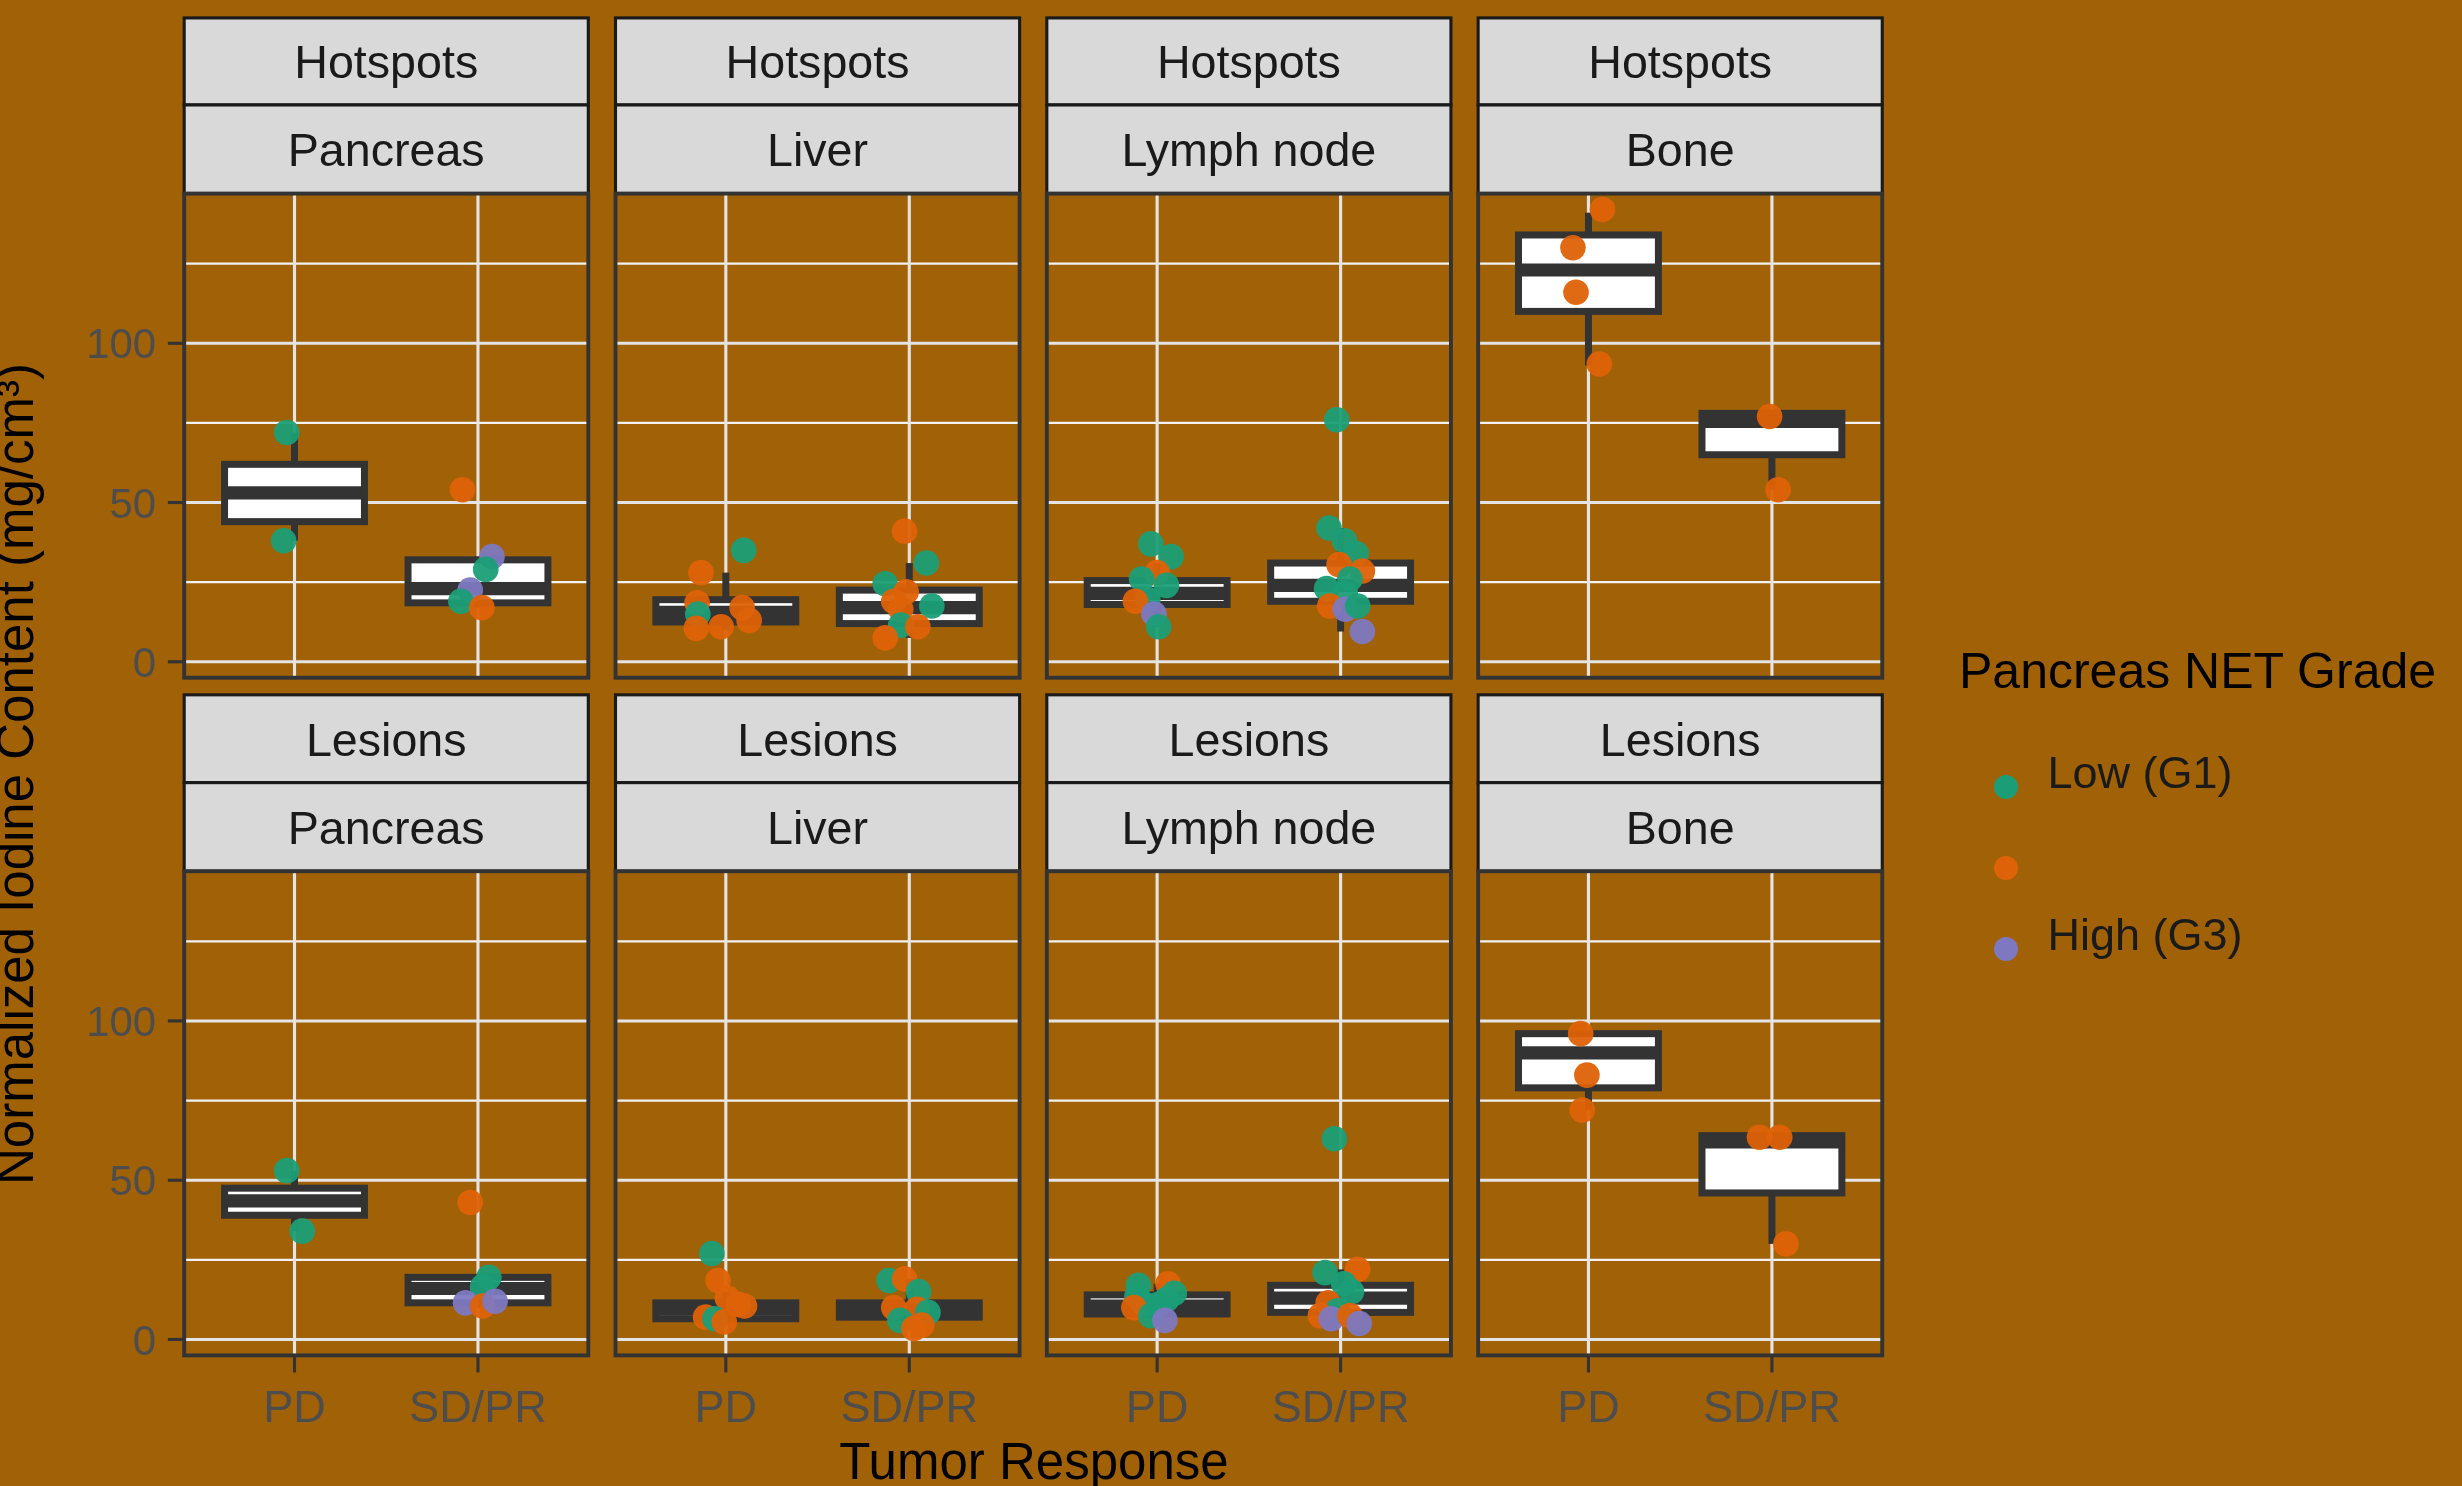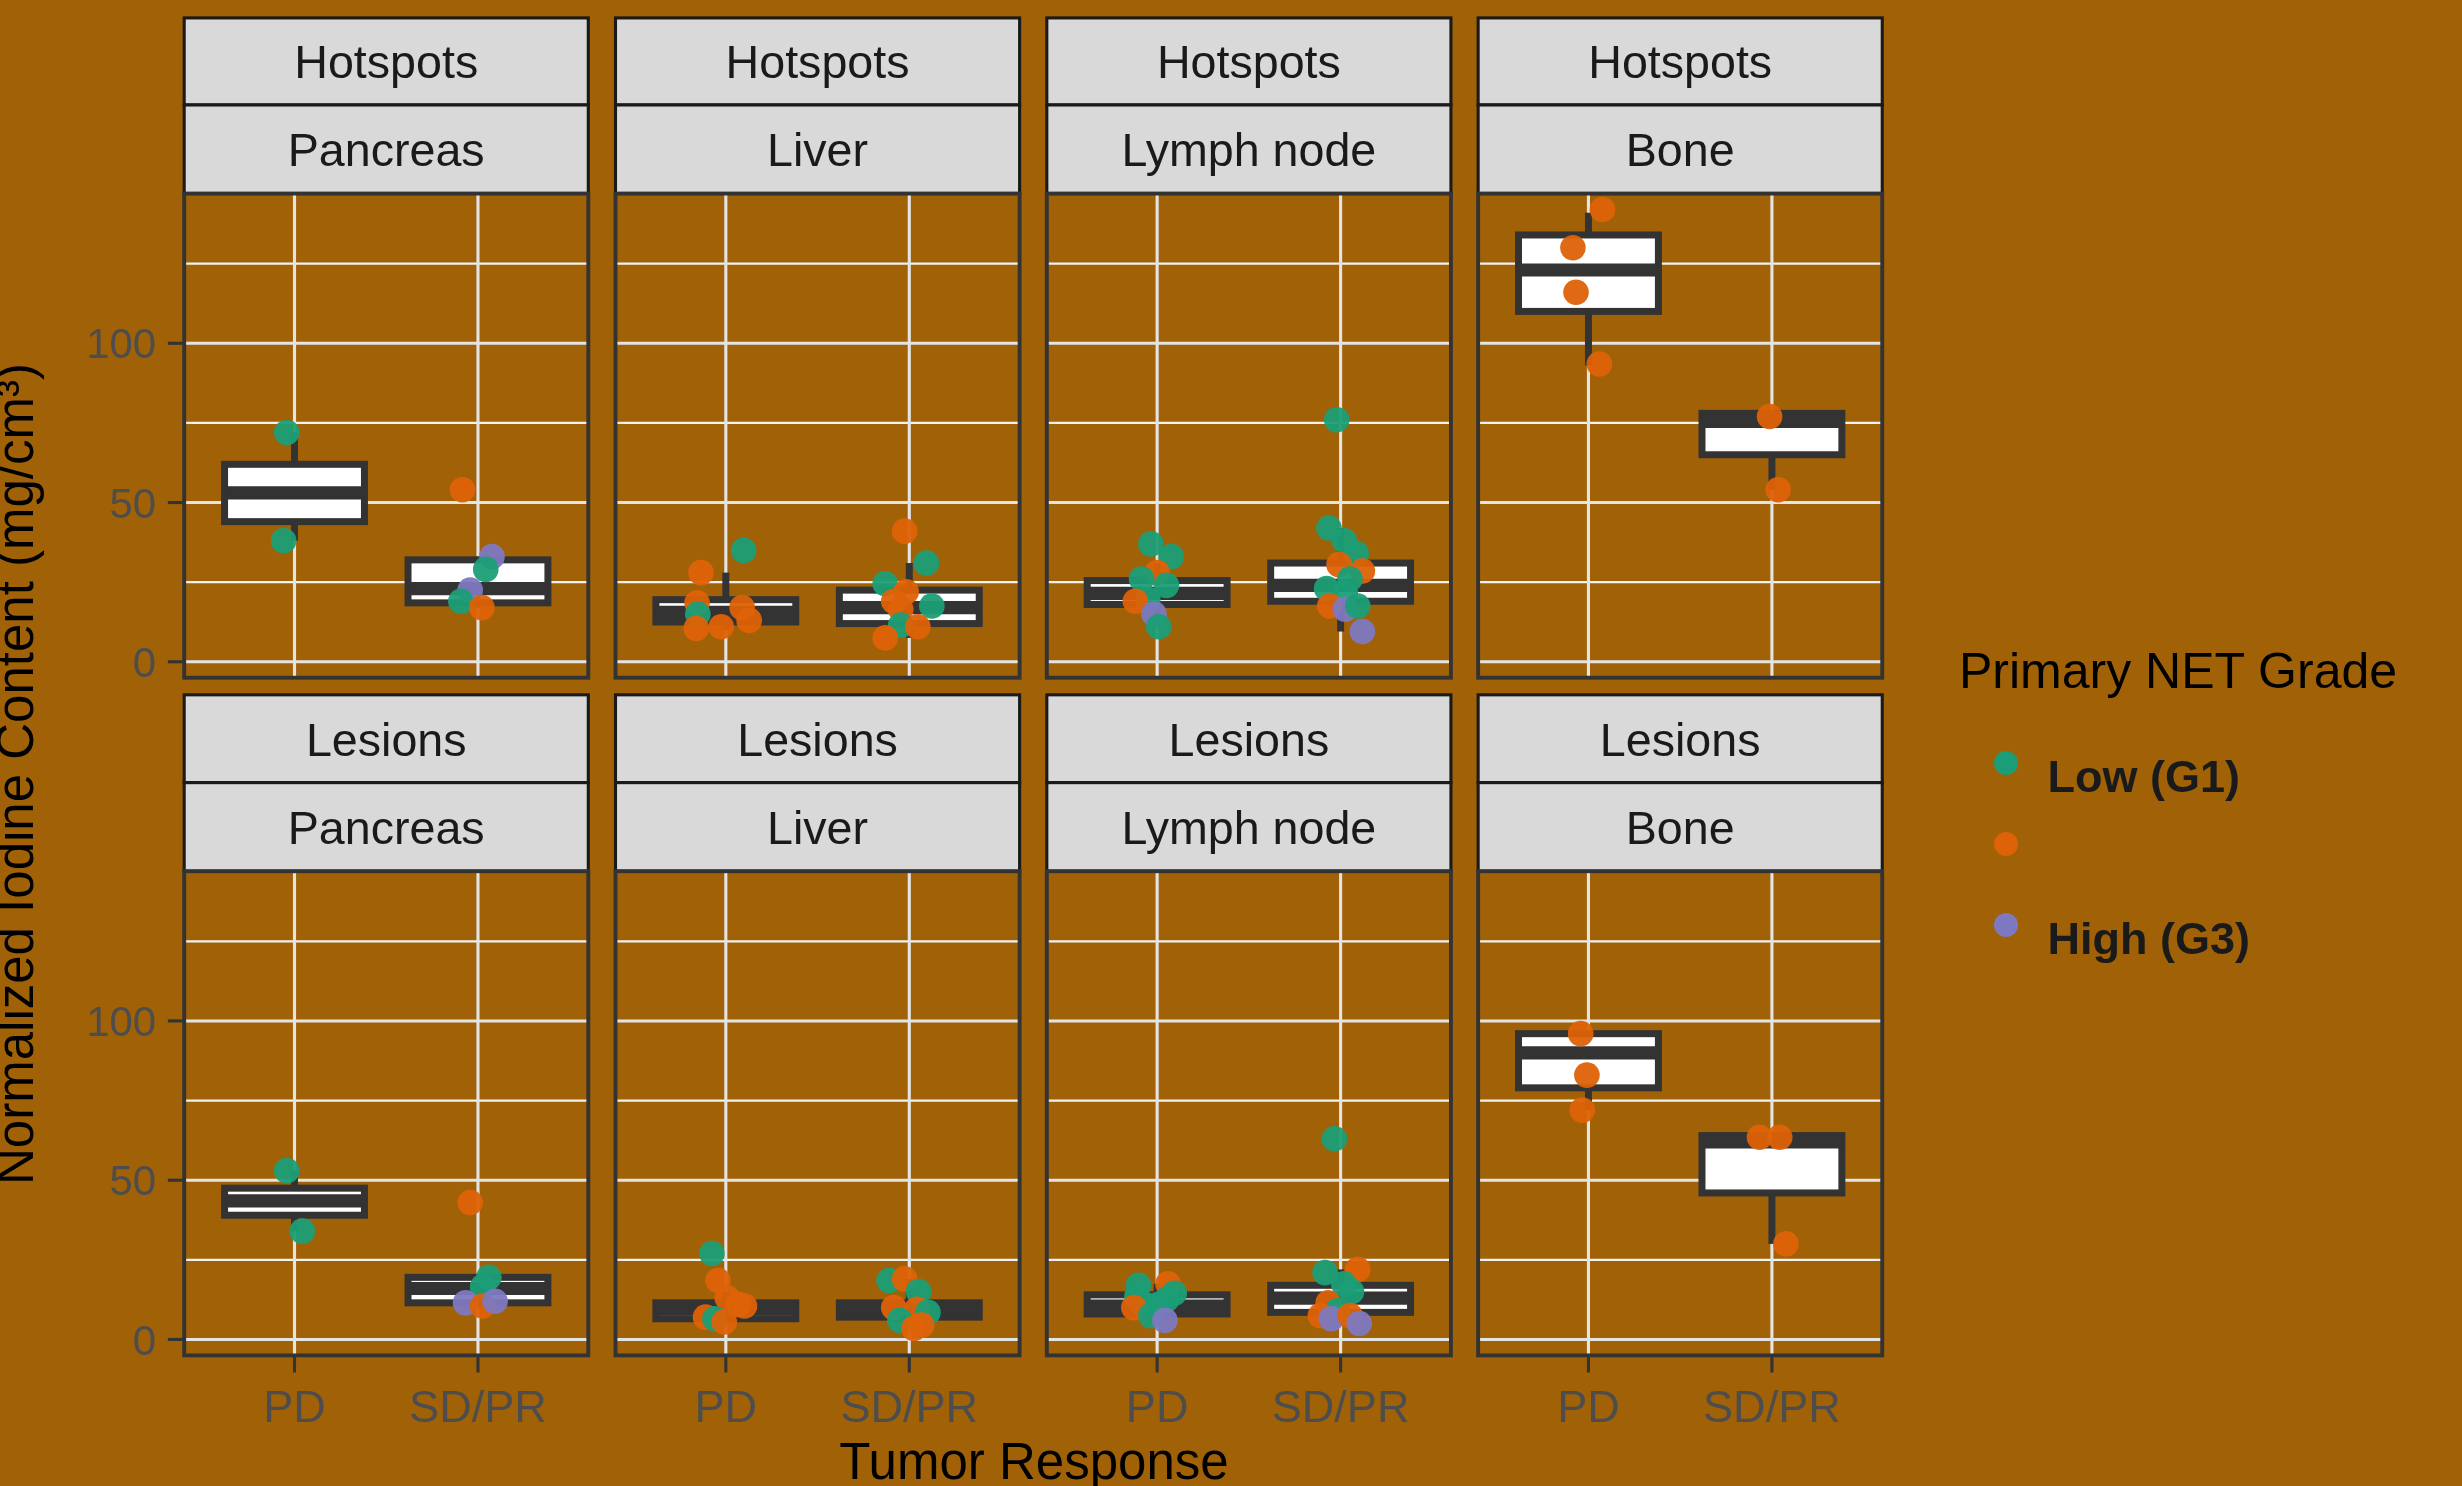--- a/index.html
+++ b/index.html
@@ -5,21 +5,21 @@
   html,body{margin:0;padding:0;background:#ffffff;}
   #page{position:relative;width:2462px;height:1486px;background:#a16207;overflow:hidden;
         font-family:"Liberation Sans",sans-serif;color:#000;}
   svg text{font-family:"Liberation Sans",sans-serif;}
   .axis-title{position:absolute;font-size:51px;color:#000;white-space:nowrap;}
   #y-title{left:9.3px;top:774px;transform:translate(-50%,-50%) rotate(-90deg) translateY(-50%);
            transform-origin:center;left:45px;}
   #x-title{left:1034px;top:1432px;transform:translateX(-50%);}
   #legend{position:absolute;left:1959px;top:642px;}
   #legend .legend-title{font-size:50px;color:#000;margin-bottom:51px;white-space:nowrap;}
-  .legend-item{display:flex;align-items:flex-start;height:48px;margin-bottom:33px;padding-left:35px;gap:29.5px;font-weight:bold;}
+  .legend-item{display:flex;align-items:flex-end;height:48px;margin-bottom:33px;padding-left:35px;gap:29.5px;}
   .legend-dot{width:24px;height:24px;border-radius:50%;flex:0 0 auto;}
   .legend-label{font-size:45px;color:#1a1a1a;white-space:nowrap;}
 </style>
 </head>
 <body>
 
 <div id="page">
   <svg id="plot" width="2462" height="1486" viewBox="0 0 3168 1912">
       <rect x="237" y="23" width="520" height="112" fill="#D9D9D9" stroke="#1a1a1a" stroke-width="4"></rect>
       <text x="497" y="79" text-anchor="middle" dy="0.36em" font-size="60" fill="#1a1a1a">Hotspots</text>
@@ -323,21 +323,21 @@
       <text x="2043.96" y="1830" text-anchor="middle" font-size="58" fill="#4D4D4D">PD</text>
       <line x1="2280.04" x2="2280.04" y1="1744" y2="1766" stroke="#333333" stroke-width="4"></line>
       <text x="2280.04" y="1830" text-anchor="middle" font-size="58" fill="#4D4D4D">SD/PR</text>
     </svg>
 
   <div class="axis-title" id="y-title">Normalized Iodine Content (mg/cm³)</div>
 
   <div class="axis-title" id="x-title">Tumor Response</div>
 
   <div id="legend">
-    <div class="legend-title">Primary NET Grade</div>
+    <div class="legend-title">Pancreas NET Grade</div>
     <div class="legend-item">
       <span class="legend-dot" style="background: rgb(27, 158, 119);"></span>
       <span class="legend-label">Low (G1)</span>
     </div>
     <div class="legend-item">
       <span class="legend-dot" style="background: rgb(222, 98, 7);"></span>
     </div>
     <div class="legend-item">
       <span class="legend-dot" style="background: rgb(126, 120, 192);"></span>
       <span class="legend-label">High (G3)</span>

